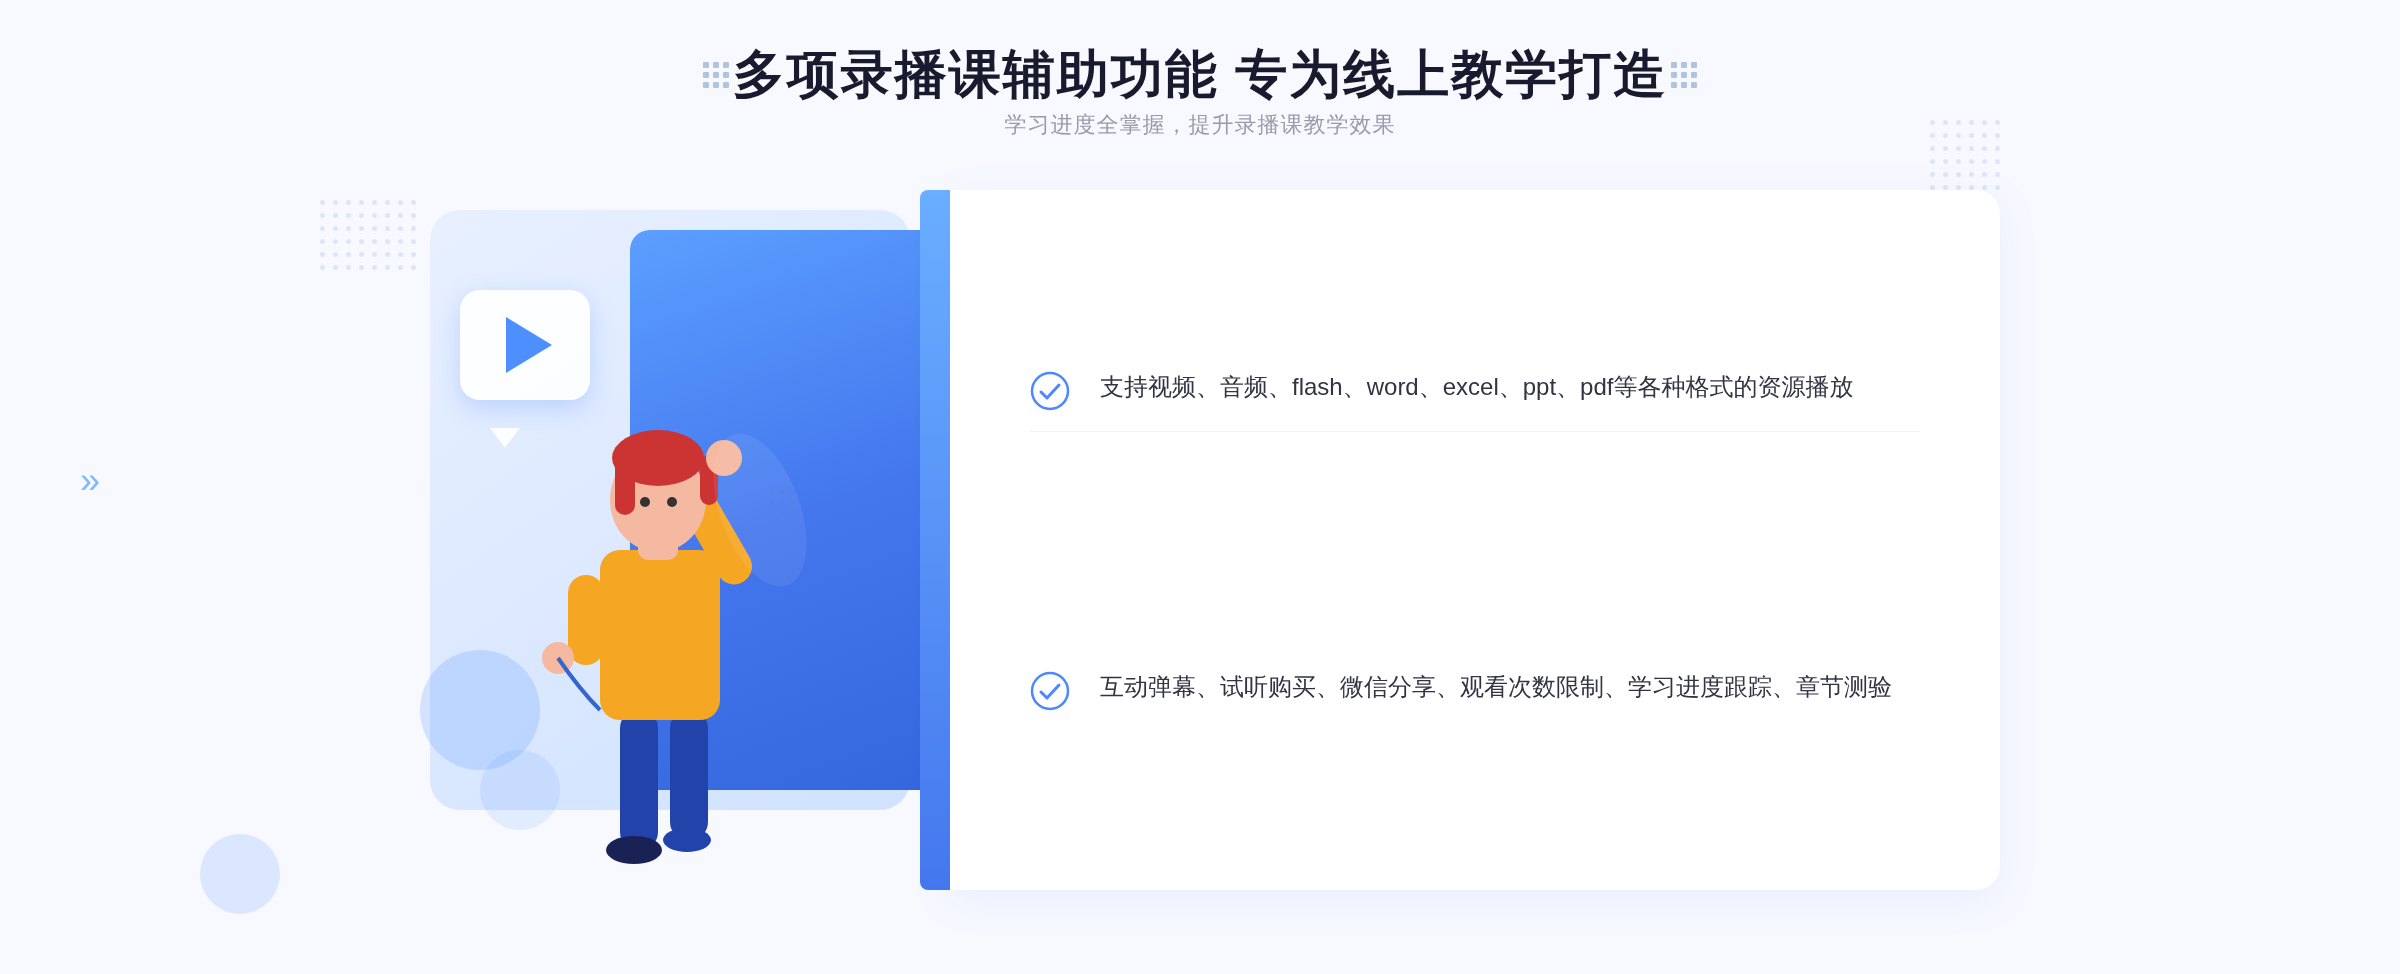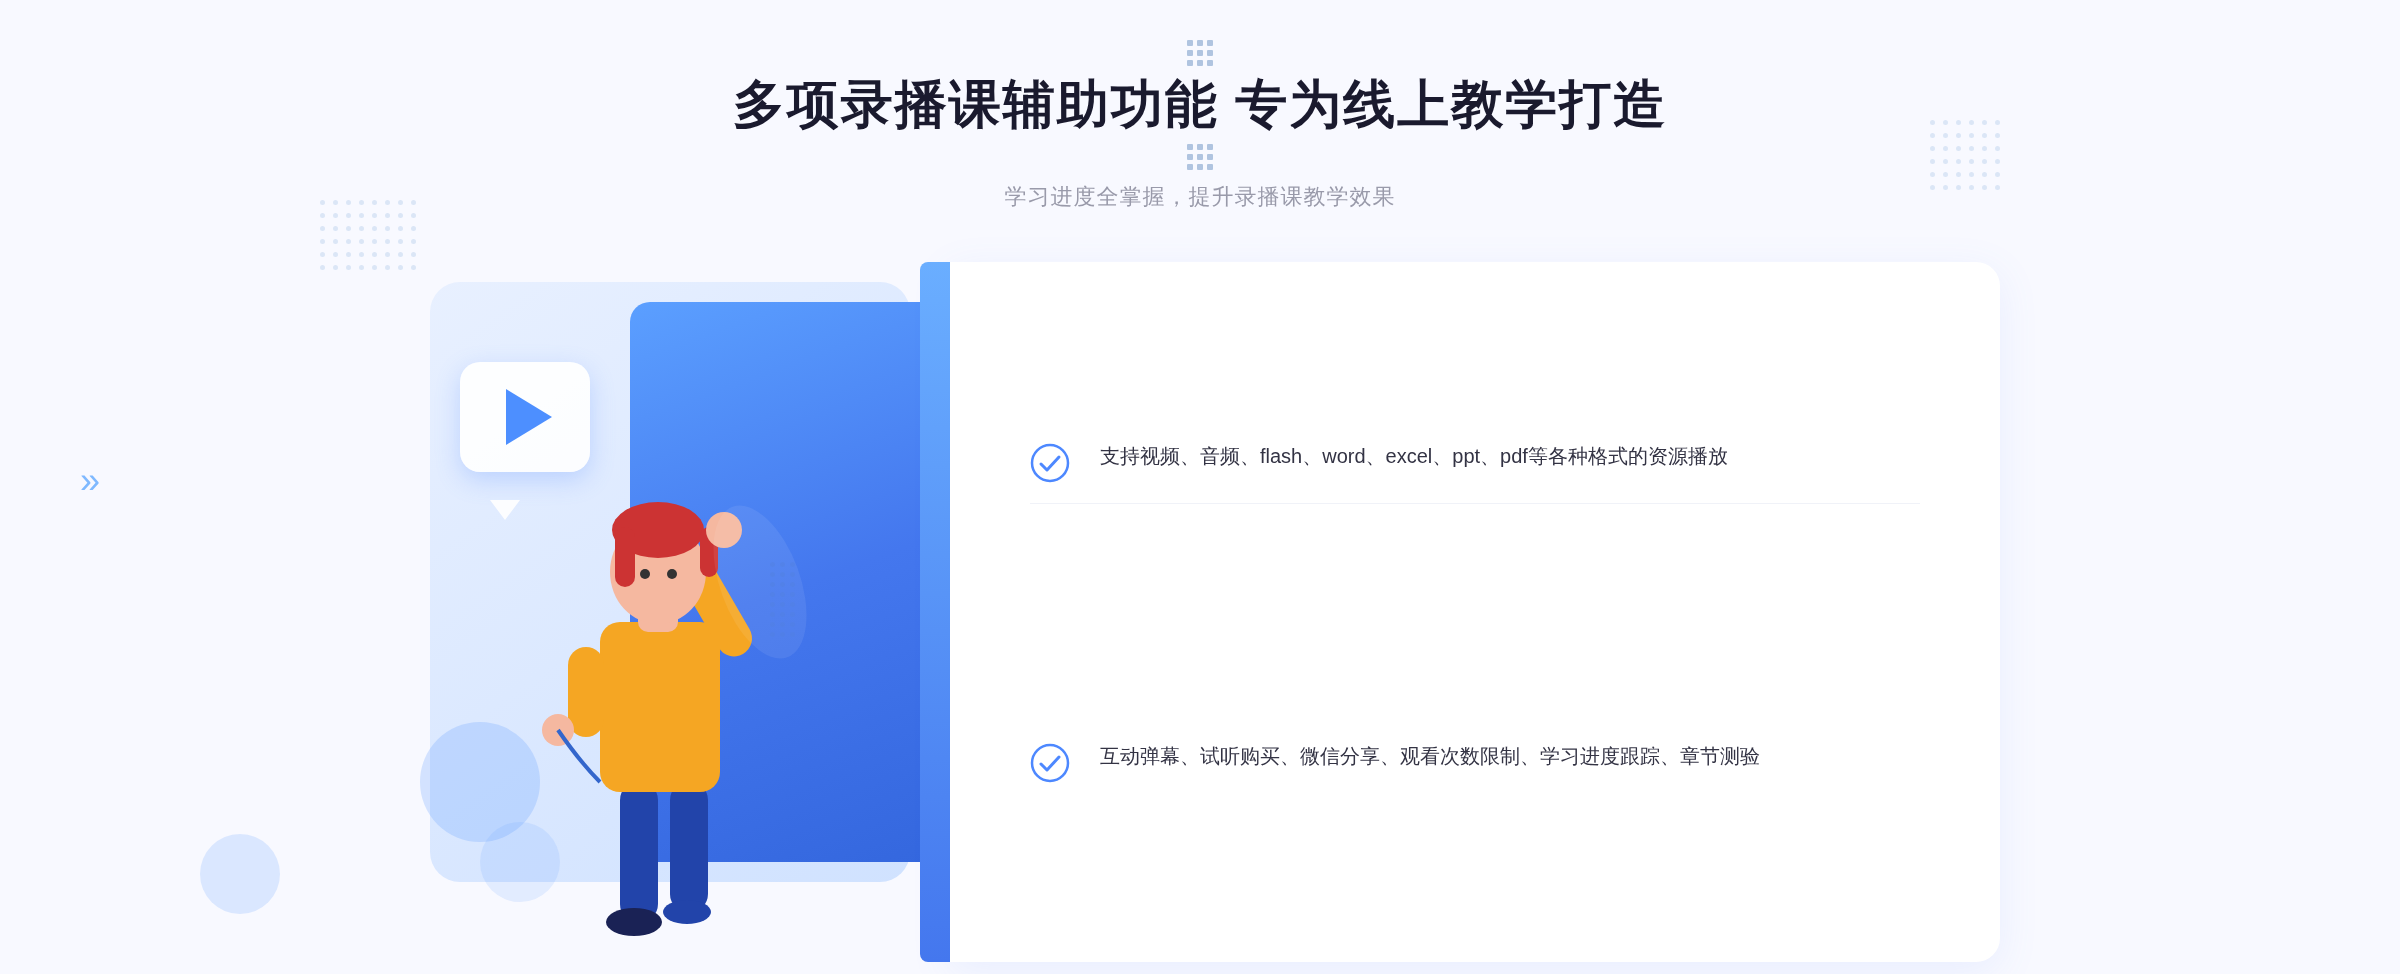--- a/index.html
+++ b/index.html
@@ -70,21 +70,20 @@
       text-align: center;
       margin-bottom: 50px;
       position: relative;
     }
 
     .header-decorators {
       display: flex;
       align-items: center;
       justify-content: flex-end;
       gap: 4px;
-      flex-direction: column;
     }
 
     .decorator-dots {
       display: grid;
       grid-template-columns: repeat(3, 1fr);
       gap: 4px;
     }
 
     .decorator-dots span {
       width: 6px;
@@ -95,21 +94,20 @@
     }
 
     .main-title {
       font-size: 52px;
       font-weight: 700;
       color: #1a1a2e;
       letter-spacing: 2px;
     }
 
     .subtitle {
-      margin-top: 12px;
       font-size: 22px;
       color: #999aaa;
       letter-spacing: 1px;
     }
 
     
     .content-area {
       display: flex;
       width: 1600px;
       height: 700px;
@@ -275,21 +273,21 @@
       flex-shrink: 0;
       margin-top: 2px;
     }
 
     .check-icon svg {
       width: 40px;
       height: 40px;
     }
 
     .feature-text {
-      font-size: 20px;
+      font-size: 24px;
       color: #333344;
       line-height: 1.5;
       font-weight: 400;
     }
 
     
     .accent-bar {
       position: absolute;
       left: -30px;
       top: 0;

